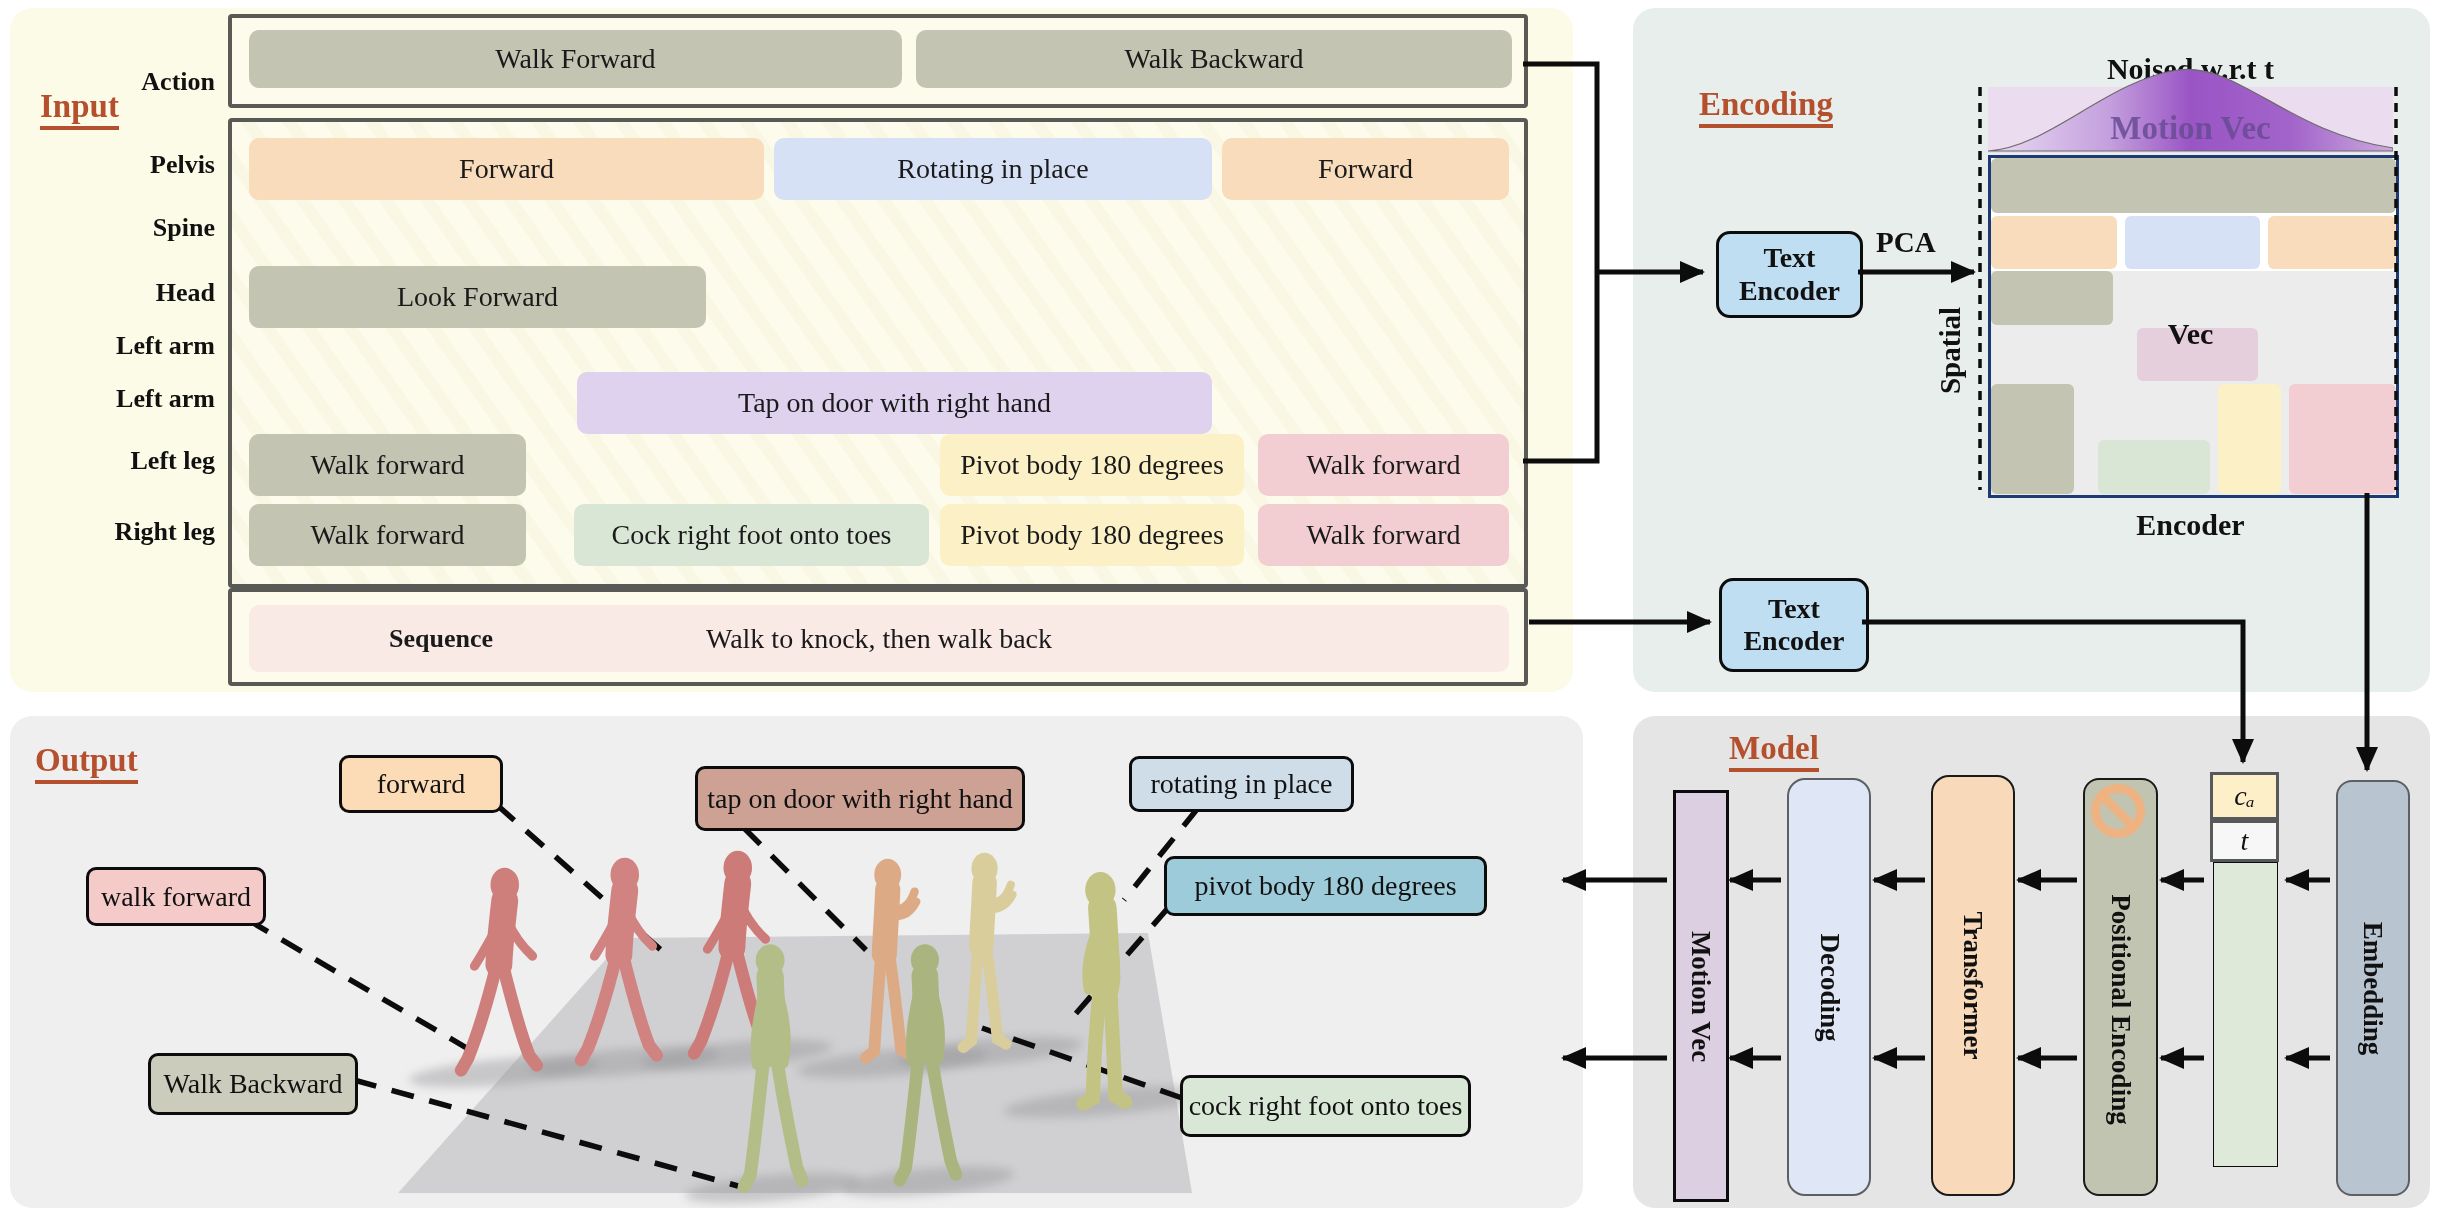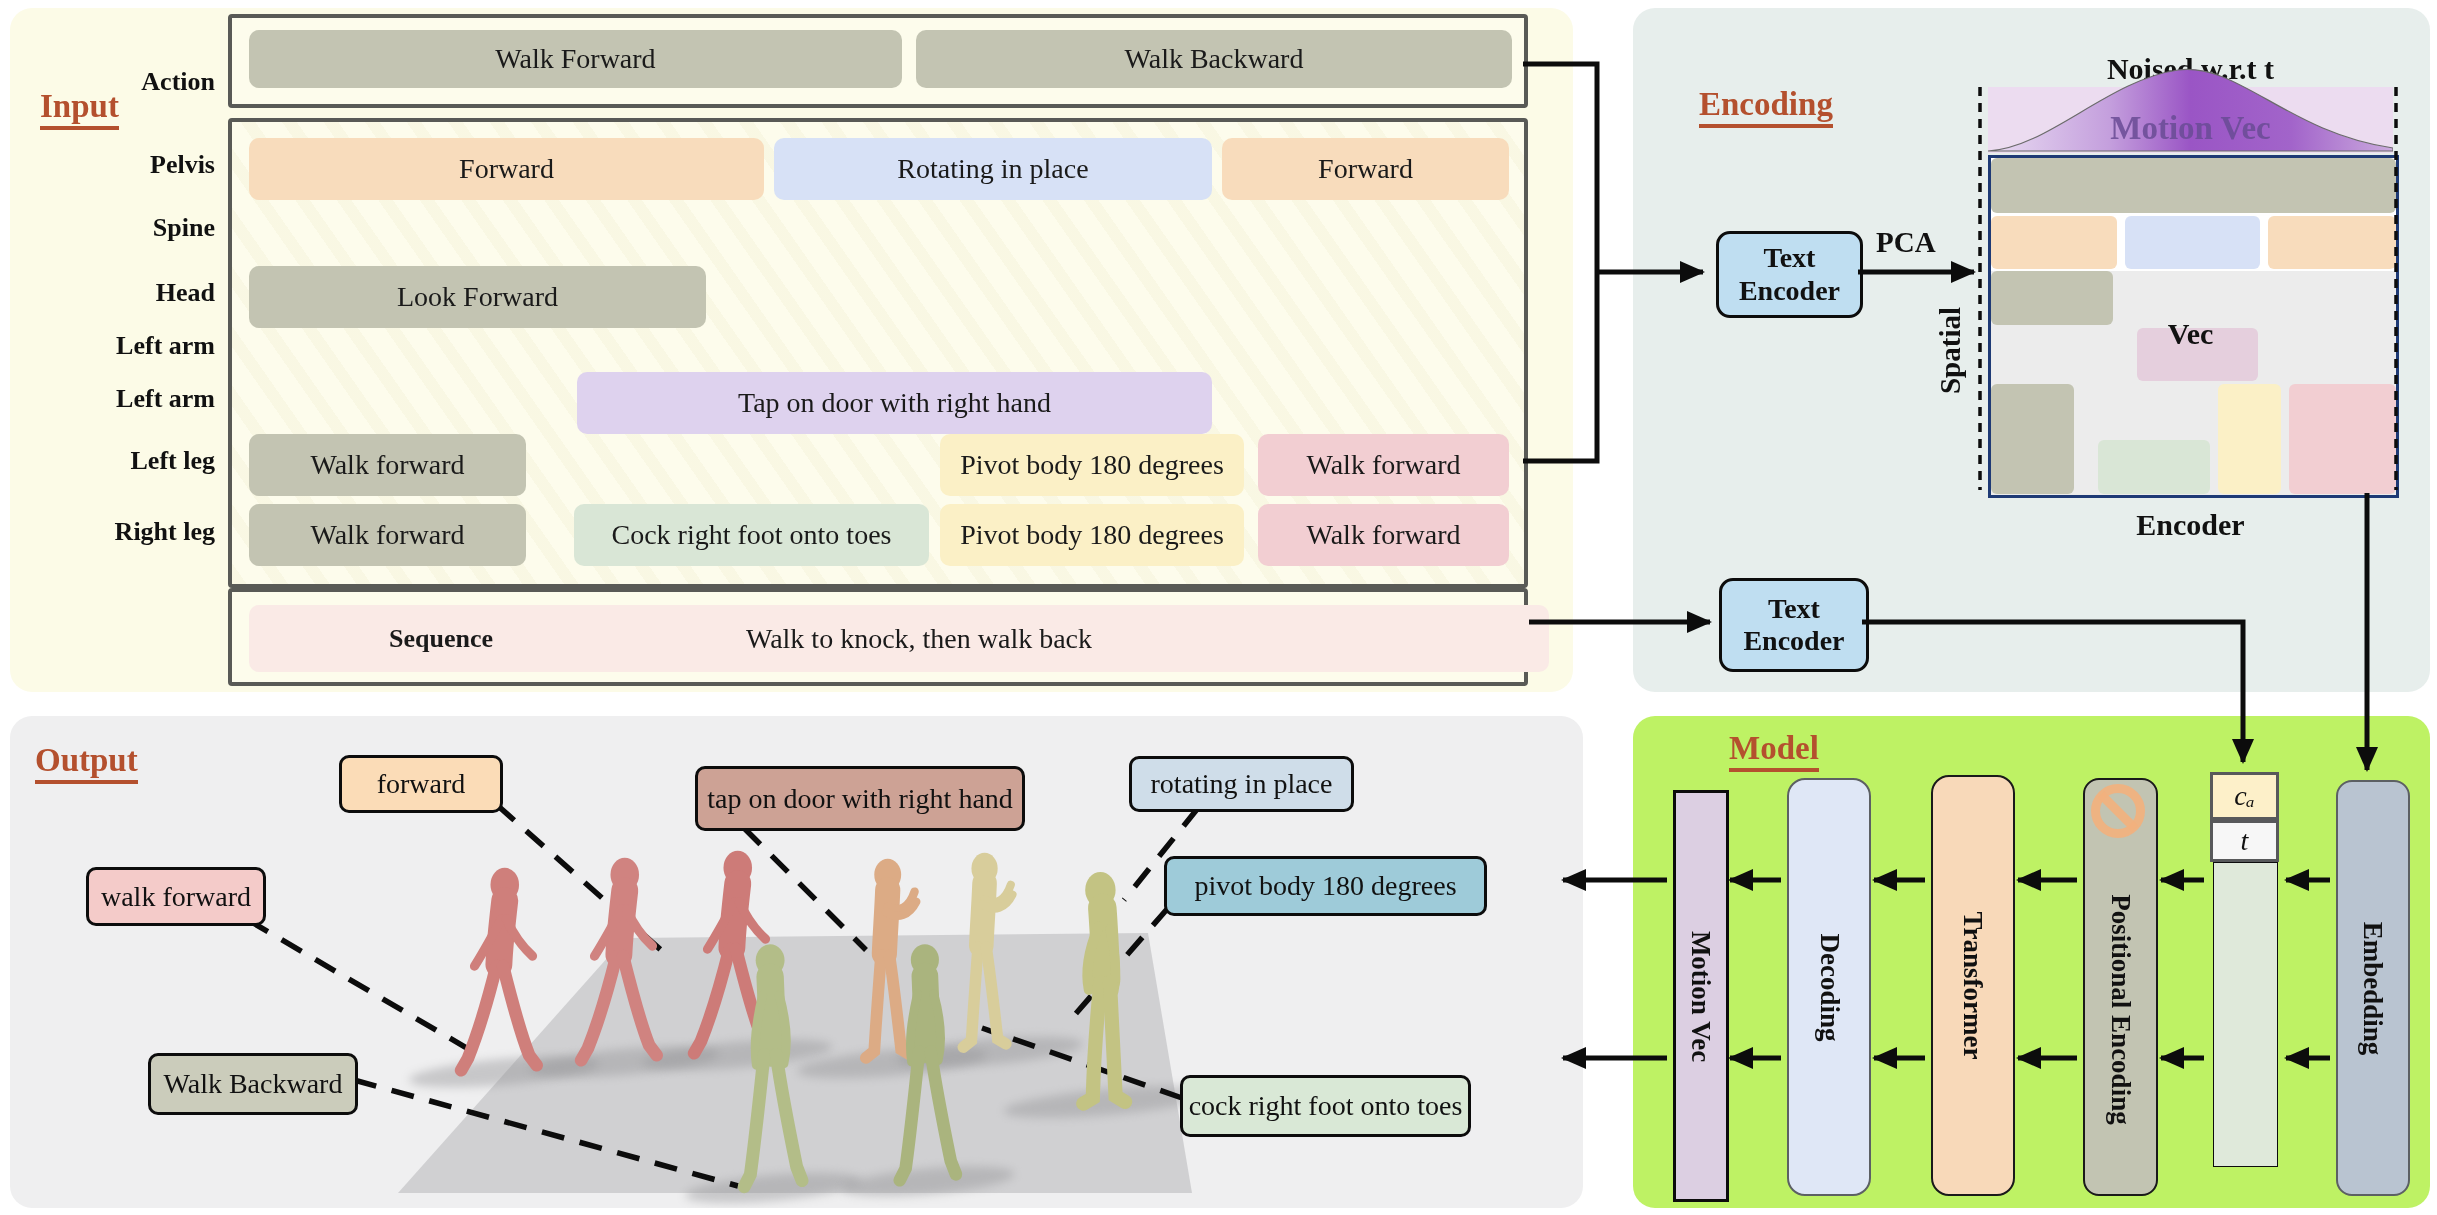--- a/index.html
+++ b/index.html
@@ -2,21 +2,21 @@
 <html><head>
 <meta charset="utf-8">
 <style>
   html,body{margin:0;padding:0;background:#fff;}
   #stage{position:relative;width:2437px;height:1215px;background:#fff;overflow:hidden;
          font-family:"Liberation Serif",serif;color:#111;}
   .panel{position:absolute;border-radius:22px;}
   #inputP{left:10px;top:8px;width:1563px;height:684px;background:#fcfbe7;}
   #encP{left:1633px;top:8px;width:797px;height:684px;background:#e7eeec;}
   #outP{left:10px;top:716px;width:1573px;height:492px;background:#efeff0;}
-  #modelP{left:1633px;top:716px;width:797px;height:492px;background:#bef264;}
+  #modelP{left:1633px;top:716px;width:797px;height:492px;background:#e5e5e5;}
   .heading{position:absolute;font-weight:bold;font-size:33px;color:#b4502e;
            border-bottom:4px solid #b4502e;padding-bottom:2px;line-height:1.1;}
   .obox{position:absolute;border:4.5px solid #595a56;border-radius:4px;background:rgba(255,255,252,.25);}
   .stripes{background-image:repeating-linear-gradient(55deg,rgba(214,208,150,.10) 0 12px,rgba(255,255,255,0) 12px 34px);}
   .bar{position:absolute;border-radius:10px;display:flex;align-items:center;justify-content:center;
        font-size:28px;color:#1a1a1a;white-space:nowrap;}
   .rowlabel{position:absolute;left:5px;width:200px;text-align:right;font-weight:bold;font-size:26px;}
   .encoder{position:absolute;background:#bfdef1;border:3.5px solid #0c0c0c;border-radius:14px;
            display:flex;align-items:center;justify-content:center;text-align:center;
            font-weight:bold;font-size:28px;line-height:1.15;}
@@ -68,21 +68,21 @@
         <div class="bar" style="left: 17px; top: 312px; width: 277px; height: 62px; background: rgb(195, 196, 178);">Walk forward</div>
         <div class="bar" style="left: 708px; top: 312px; width: 304px; height: 62px; background: rgb(251, 240, 198);">Pivot body 180 degrees</div>
         <div class="bar" style="left: 1026px; top: 312px; width: 251px; height: 62px; background: rgb(242, 206, 210);">Walk forward</div>
         <div class="bar" style="left: 17px; top: 382px; width: 277px; height: 62px; background: rgb(195, 196, 178);">Walk forward</div>
         <div class="bar" style="left: 342px; top: 382px; width: 355px; height: 62px; background: rgb(217, 230, 214);">Cock right foot onto toes</div>
         <div class="bar" style="left: 708px; top: 382px; width: 304px; height: 62px; background: rgb(251, 240, 198);">Pivot body 180 degrees</div>
         <div class="bar" style="left: 1026px; top: 382px; width: 251px; height: 62px; background: rgb(242, 206, 210);">Walk forward</div>
       </div>
 
     <div class="obox" id="seqBox" style="left:218px;top:580px;width:1292px;height:90px;">
-      <div class="bar" style="left:17px;top:13px;width:1260px;height:67px;background:#faeae6;padding-left:40px;">
+      <div class="bar" style="left:17px;top:13px;width:1260px;height:67px;background:#faeae6;">
         <span style="position:absolute;left:140px;font-weight:bold;font-size:26px;">Sequence</span>
         <span>Walk to knock, then walk back</span>
       </div>
     </div>
   </div>
 
   <div id="encP" class="panel">
     <div class="heading" style="left:66px;top:78px;">Encoding</div>
 
     <div class="encoder" style="left:83px;top:223px;width:141px;height:81px;">Text Encoder</div>

